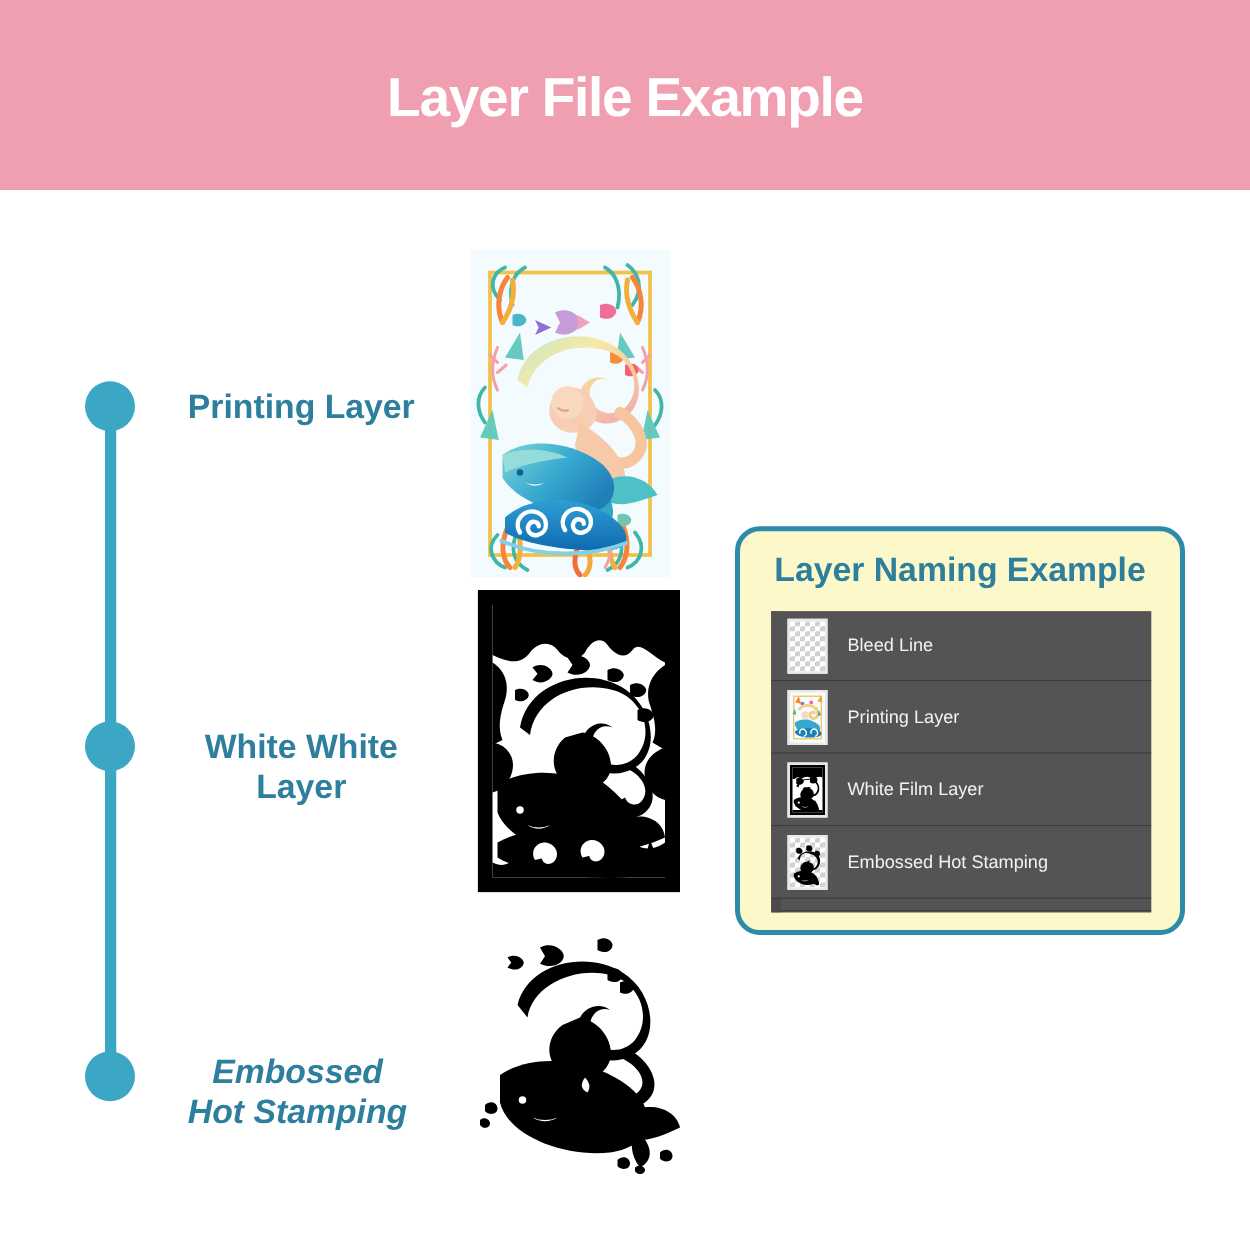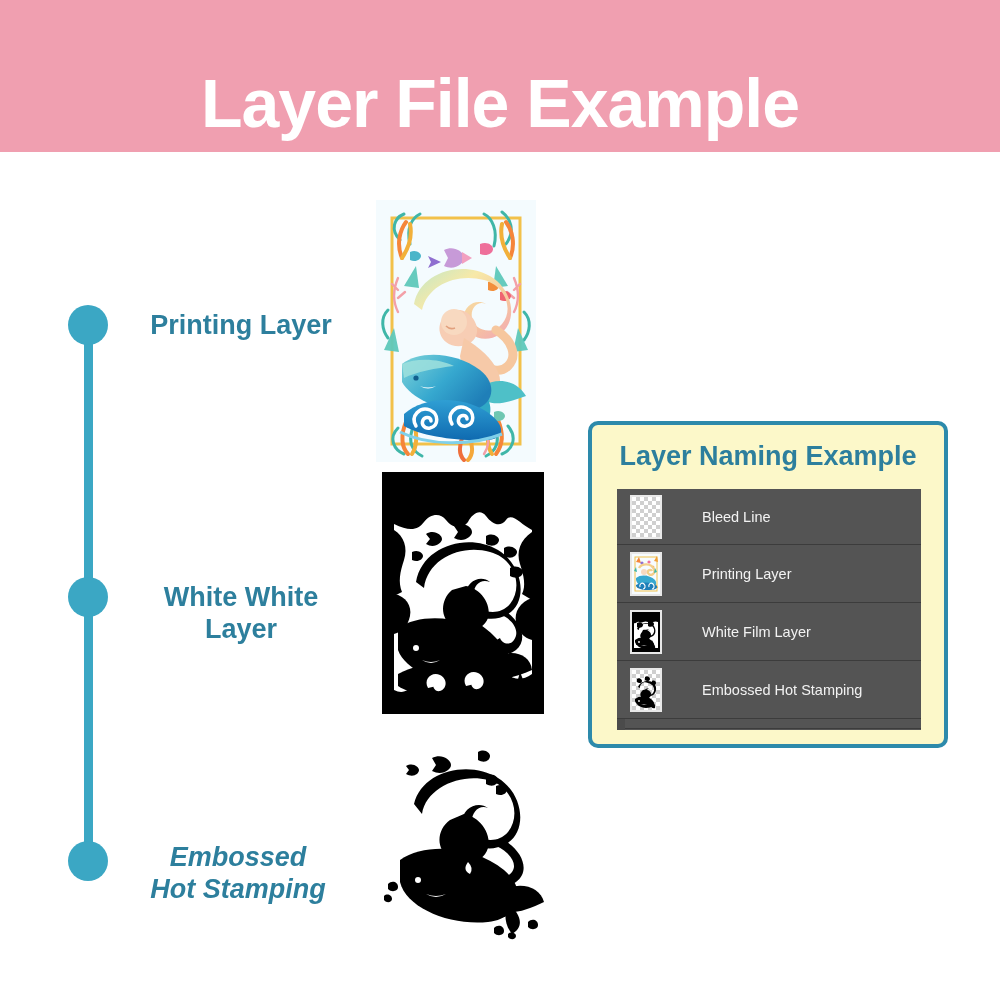--- a/index.html
+++ b/index.html
@@ -14,26 +14,25 @@
 
   
   .banner{
     position:absolute;left:0;top:0;width:1000px;height:152px;
     background:#f09fb0;
   }
   .banner-title{
     position:absolute;left:0;top:42px;width:1000px;
     text-align:center;
     color:#ffffff;
-    font-size:68px;
+    font-size:44px;
     font-weight:bold;
     letter-spacing:-1px;
     line-height:74px;
     font-family:"Liberation Sans", sans-serif;
-    margin-top:24px;
   }
 
   
   .timeline-line{
     position:absolute;left:84px;top:312px;width:9px;height:566px;
     background:#3ba7c4;border-radius:4px;
   }
   .tl-dot{
     position:absolute;width:40px;height:40px;border-radius:50%;
     background:#3ba7c4;left:68px;
@@ -60,21 +59,21 @@
   .art{position:absolute;overflow:hidden;}
   .art1{left:376px;top:200px;width:160px;height:262px;}
   .art2{left:382px;top:472px;width:162px;height:242px;}
   .art3{left:382px;top:744px;width:180px;height:196px;}
 
   
   .card{
     position:absolute;left:588px;top:421px;width:360px;height:327px;
     background:#fcf8c9;
     border:4px solid #2d8aab;
-    border-radius:10px;
+    border-radius:20px;
     box-sizing:border-box;
   }
   .card-title{
     position:absolute;left:0;top:16px;width:100%;
     text-align:center;
     color:#2d7f9d;
     font-size:27px;
     font-weight:bold;
     font-family:"Liberation Sans", sans-serif;
   }
@@ -88,21 +87,20 @@
     background:#4b4b4b;
   }
   .layer-row{
     position:relative;
     height:58px;
     border-bottom:1px solid #3c3c3c;
     background:#545454;
     display:flex;align-items:center;
     box-sizing:border-box;
     padding-left:13px;
-    gap:24px;
   }
   .layer-row.top-cut{height:56px;}
   .row-spacer{height:9px;background:#545454;border-bottom:1px solid #3c3c3c;}
   .thumb{
     width:32px;height:44px;
     border:2px solid #e8e8e8;
     box-sizing:border-box;
     flex:none;
     background:#ffffff;
     position:relative;overflow:hidden;

